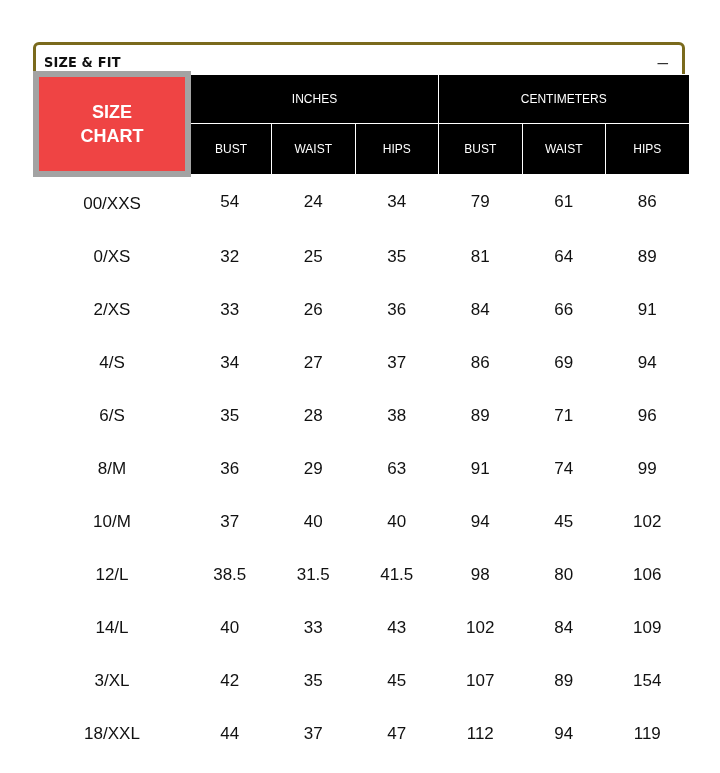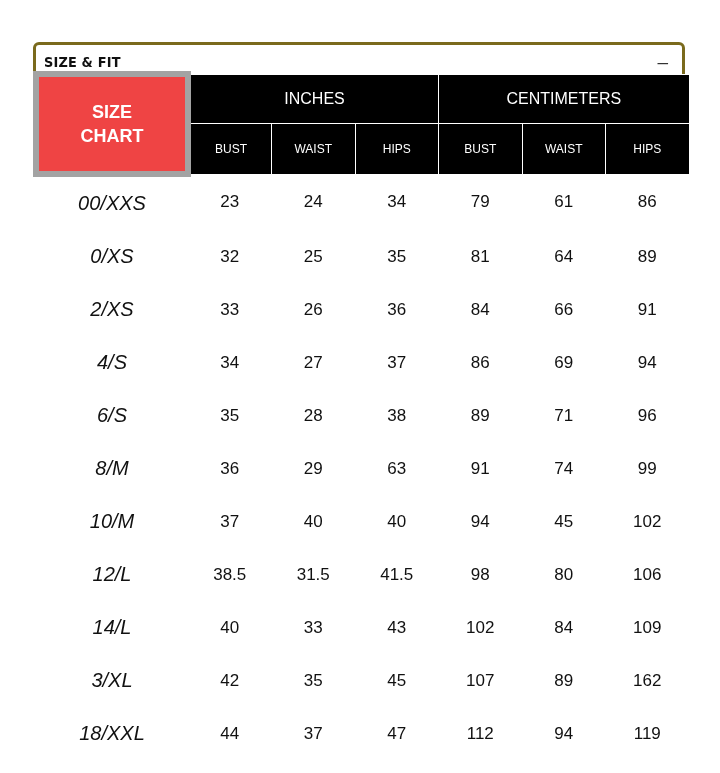--- a/index.html
+++ b/index.html
@@ -74,21 +74,21 @@
   table.size-chart td {
     text-align: center;
     vertical-align: middle;
     padding: 0;
   }
   
   .hdr {
     background: #000000;
     color: #ffffff;
     font-weight: normal;
-    font-size: 16px;
+    font-size: 12px;
     border: 1px solid #ffffff;
   }
   .hdr-corner {
     background: #ef4444;
     color: #ffffff;
     font-size: 18px;
     line-height: 1.35;
     border: 6px solid #a3a3a3;
   }
   .hdr-group {
@@ -101,22 +101,21 @@
   .col-label { width: 152px; }
   .col-num   { width: 83.5px; }
 
   tbody td {
     height: 53px;
     font-size: 17px;
     color: #111111;
     background: #ffffff;
   }
   tbody td.label-cell {
-    font-size: 20px;
-    font-style: italic;
+    font-size: 17px;
   }
 </style>
 </head>
 <body>
 
 <div class="page">
 
   <div class="accordion">
     <span class="accordion-title">SIZE &amp; FIT</span>
     <span class="accordion-toggle">–</span>
@@ -147,21 +146,21 @@
           <th class="hdr hdr-sub">WAIST</th>
           <th class="hdr hdr-sub">HIPS</th>
           <th class="hdr hdr-sub">BUST</th>
           <th class="hdr hdr-sub">WAIST</th>
           <th class="hdr hdr-sub">HIPS</th>
         </tr>
       </thead>
       <tbody>
         <tr>
           <td class="label-cell">00/XXS</td>
-          <td>23</td>
+          <td>54</td>
           <td>24</td>
           <td>34</td>
           <td>79</td>
           <td>61</td>
           <td>86</td>
         </tr>
         <tr>
           <td class="label-cell">0/XS</td>
           <td>32</td>
           <td>25</td>
@@ -233,21 +232,21 @@
           <td>84</td>
           <td>109</td>
         </tr>
         <tr>
           <td class="label-cell">3/XL</td>
           <td>42</td>
           <td>35</td>
           <td>45</td>
           <td>107</td>
           <td>89</td>
-          <td>162</td>
+          <td>154</td>
         </tr>
         <tr>
           <td class="label-cell">18/XXL</td>
           <td>44</td>
           <td>37</td>
           <td>47</td>
           <td>112</td>
           <td>94</td>
           <td>119</td>
         </tr>

